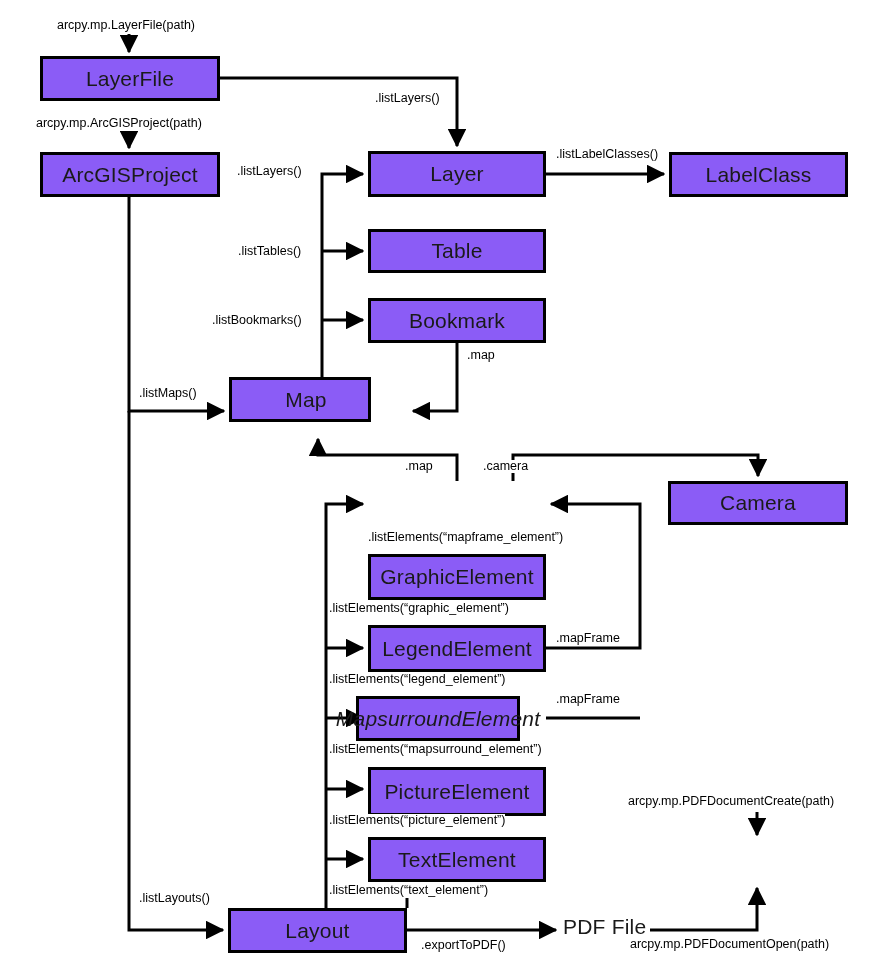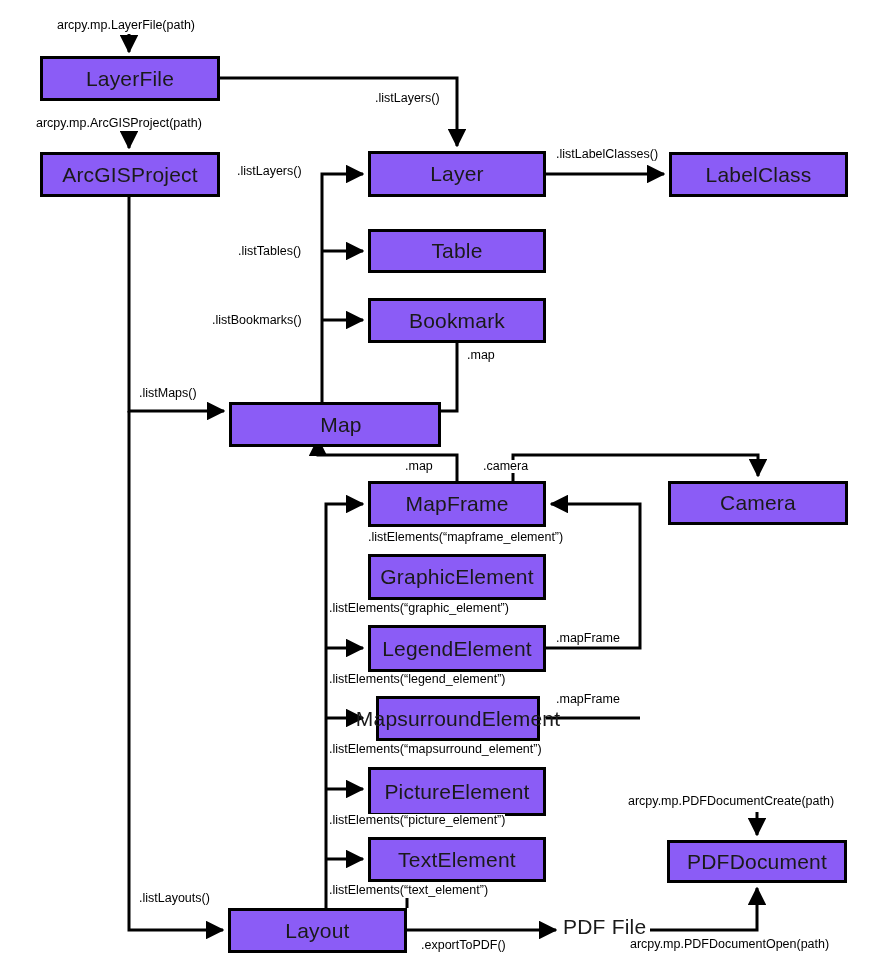--- a/index.html
+++ b/index.html
@@ -124,49 +124,43 @@
     </div>
   <div class="node" style="left:669px; top:152px; width:179px; height:45px;">
       <span>LabelClass</span>
     </div>
   <div class="node" style="left:368px; top:229px; width:178px; height:44px;">
       <span>Table</span>
     </div>
   <div class="node" style="left:368px; top:298px; width:178px; height:45px;">
       <span>Bookmark</span>
     </div>
-  <div class="node" style="left:229px; top:402px; width:212px; height:45px;padding-left:12px;">
+  <div class="node" style="left:229px; top:377px; width:142px; height:45px;padding-left:12px;">
       <span>Map</span>
     </div>
   <div class="node" style="left:668px; top:481px; width:180px; height:44px;">
       <span>Camera</span>
-    </div>
-  <div class="node" style="left:368px; top:481px; width:178px; height:46px;">
-      <span>MapFrame</span>
     </div>
   <div class="node" style="left:368px; top:554px; width:178px; height:46px;">
       <span>GraphicElement</span>
     </div>
   <div class="node" style="left:368px; top:625px; width:178px; height:47px;">
       <span>LegendElement</span>
     </div>
-  <div class="node" style="left:376px; top:696px; width:164px; height:45px;">
+  <div class="node" style="left:356px; top:696px; width:164px; height:45px;font-style:italic;">
       <span>MapsurroundElement</span>
     </div>
   <div class="node" style="left:368px; top:767px; width:178px; height:49px;">
       <span>PictureElement</span>
     </div>
   <div class="node" style="left:368px; top:837px; width:178px; height:45px;">
       <span>TextElement</span>
     </div>
   <div class="node" style="left:228px; top:908px; width:179px; height:45px;">
       <span>Layout</span>
-    </div>
-  <div class="node" style="left:667px; top:840px; width:180px; height:43px;">
-      <span>PDFDocument</span>
     </div>
 
   <div class="edge-label big" style="left:563px; top:916px;">PDF File</div>
 
   <div class="edge-label" style="left:57px;  top:19px;text-align:center;">arcpy.mp.LayerFile(path)</div>
   <div class="edge-label" style="left:36px;  top:117px;">arcpy.mp.ArcGISProject(path)</div>
   <div class="edge-label" style="left:375px; top:92px;">.listLayers()</div>
   <div class="edge-label" style="left:237px; top:165px;">.listLayers()</div>
   <div class="edge-label" style="left:556px; top:148px;">.listLabelClasses()</div>
   <div class="edge-label" style="left:238px; top:245px;">.listTables()</div>

